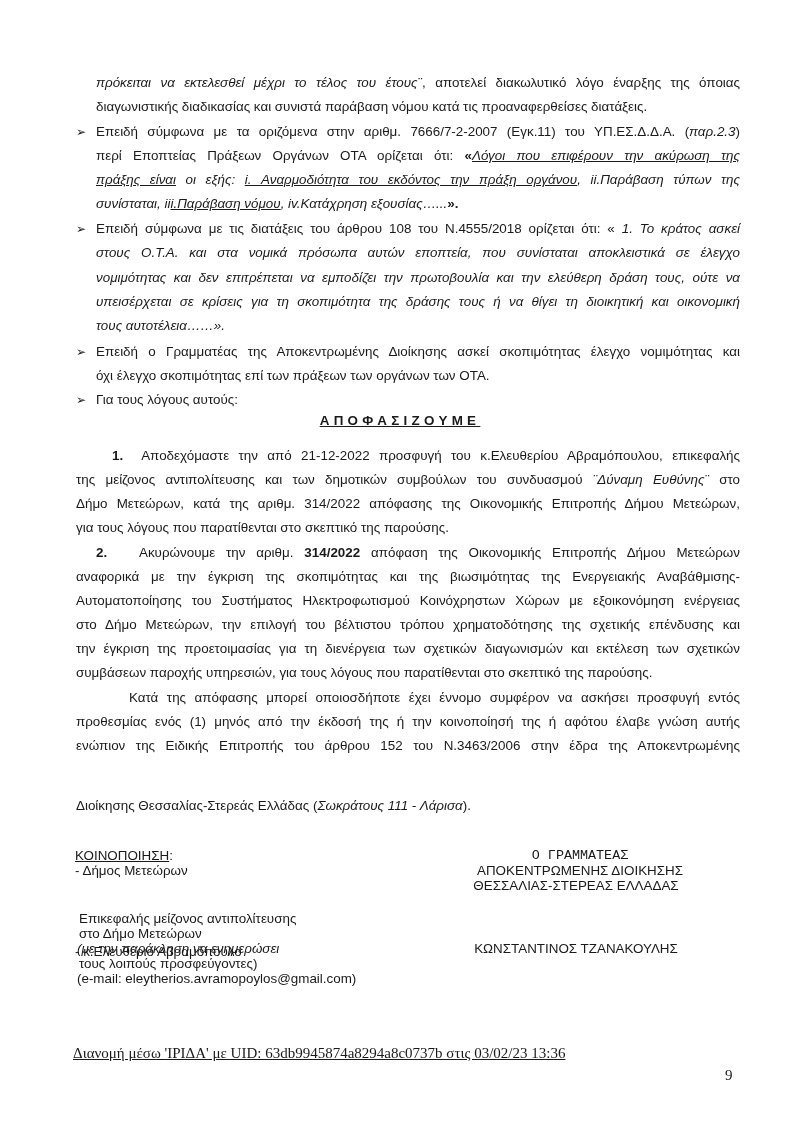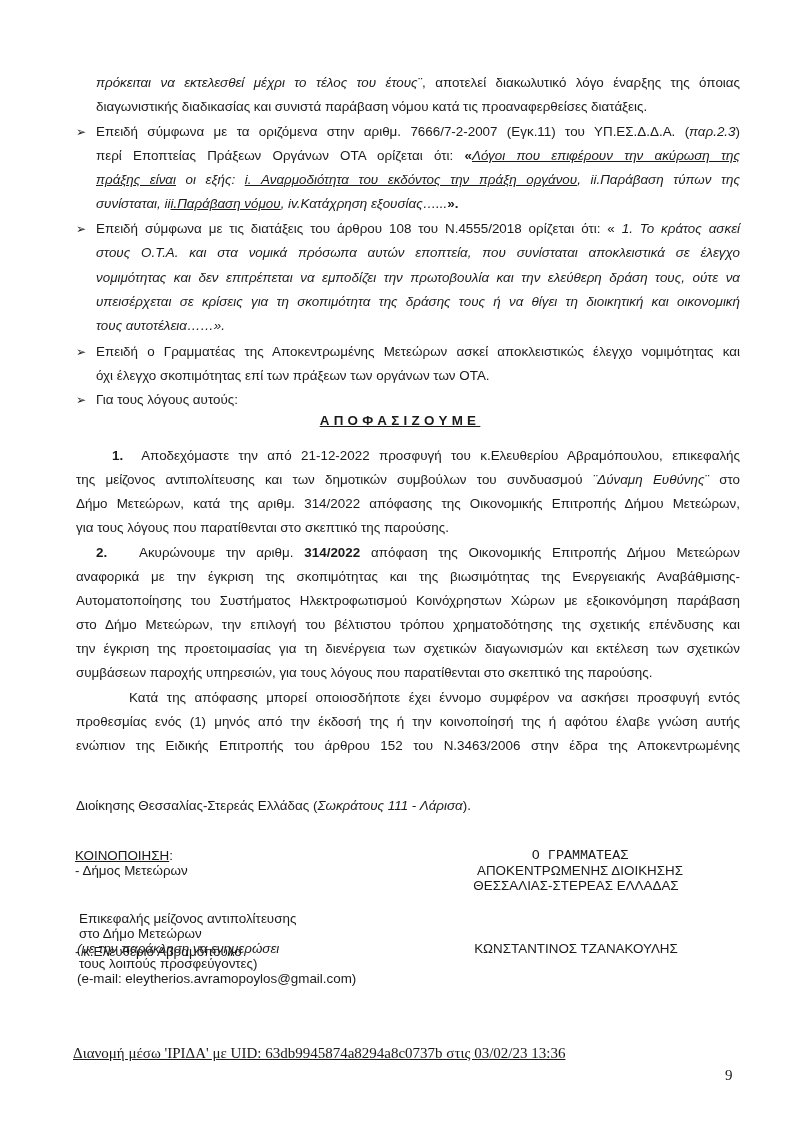--- a/index.html
+++ b/index.html
@@ -45,42 +45,42 @@
   <span class="bul" style="top:221px;">➢</span>
   <div class="line just" style="left:96px; width:644px; top:221px;">
     <span>Επειδή σύμφωνα με τις διατάξεις του άρθρου 108 του Ν.4555/2018 ορίζεται ότι: « </span><i>1. Το κράτος ασκεί</i>
   </div>
   <div class="line just" style="left:96px; width:644px; top:245px;"><i>στους Ο.Τ.Α. και στα νομικά πρόσωπα αυτών εποπτεία, που συνίσταται αποκλειστικά σε έλεγχο</i></div>
   <div class="line just" style="left:96px; width:644px; top:270px;"><i>νομιμότητας και δεν επιτρέπεται να εμποδίζει την πρωτοβουλία και την ελεύθερη δράση τους, ούτε να</i></div>
   <div class="line just" style="left:96px; width:644px; top:294px;"><i>υπεισέρχεται σε κρίσεις για τη σκοπιμότητα της δράσης τους ή να θίγει τη διοικητική και οικονομική</i></div>
   <div class="line" style="left:96px; top:318px;"><i>τους αυτοτέλεια……».</i></div>
 
   <span class="bul" style="top:344px;">➢</span>
-  <div class="line just" style="left:96px; width:644px; top:344px;">Επειδή ο Γραμματέας της Αποκεντρωμένης Μετεώρων ασκεί αποκλειστικώς έλεγχο νομιμότητας και</div>
+  <div class="line just" style="left:96px; width:644px; top:344px;">Επειδή ο Γραμματέας της Αποκεντρωμένης Διοίκησης ασκεί σκοπιμότητας έλεγχο νομιμότητας και</div>
   <div class="line" style="left:96px; top:368px;">όχι έλεγχο σκοπιμότητας επί των πράξεων των οργάνων των ΟΤΑ.</div>
 
   <span class="bul" style="top:392px;">➢</span>
   <div class="line" style="left:96px; top:392px;">Για τους λόγους αυτούς:</div>
 
   <div class="heading">ΑΠΟΦΑΣΙΖΟΥΜΕ</div>
 
   <div class="line just" style="left:112px; width:628px; top:448px;">
     <b>1.</b>&nbsp; <span>Αποδεχόμαστε την από 21-12-2022 προσφυγή του κ.Ελευθερίου Αβραμόπουλου, επικεφαλής</span>
   </div>
   <div class="line just" style="left:76px; width:664px; top:472px;">
     <span>της μείζονος αντιπολίτευσης και των δημοτικών συμβούλων του συνδυασμού </span><i>¨Δύναμη Ευθύνης¨</i><span> στο</span>
   </div>
   <div class="line just" style="left:76px; width:664px; top:496px;">Δήμο Μετεώρων, κατά της αριθμ. 314/2022 απόφασης της Οικονομικής Επιτροπής Δήμου Μετεώρων,</div>
   <div class="line" style="left:76px; top:520px;">για τους λόγους που παρατίθενται στο σκεπτικό της παρούσης.</div>
 
   <div class="line just" style="left:96px; width:644px; top:545px;">
     <b>2.</b>&nbsp;&nbsp; <span>Ακυρώνουμε την αριθμ. </span><b>314/2022</b><span> απόφαση της Οικονομικής Επιτροπής Δήμου Μετεώρων</span>
   </div>
   <div class="line just" style="left:76px; width:664px; top:569px;">αναφορικά με την έγκριση της σκοπιμότητας και της βιωσιμότητας της Ενεργειακής Αναβάθμισης-</div>
-  <div class="line just" style="left:76px; width:664px; top:593px;">Αυτοματοποίησης του Συστήματος Ηλεκτροφωτισμού Κοινόχρηστων Χώρων με εξοικονόμηση παράβαση</div>
+  <div class="line just" style="left:76px; width:664px; top:593px;">Αυτοματοποίησης του Συστήματος Ηλεκτροφωτισμού Κοινόχρηστων Χώρων με εξοικονόμηση ενέργειας</div>
   <div class="line just" style="left:76px; width:664px; top:617px;">στο Δήμο Μετεώρων, την επιλογή του βέλτιστου τρόπου χρηματοδότησης της σχετικής επένδυσης και</div>
   <div class="line just" style="left:76px; width:664px; top:641px;">την έγκριση της προετοιμασίας για τη διενέργεια των σχετικών διαγωνισμών και εκτέλεση των σχετικών</div>
   <div class="line" style="left:76px; top:665px;">συμβάσεων παροχής υπηρεσιών, για τους λόγους που παρατίθενται στο σκεπτικό της παρούσης.</div>
 
   <div class="line just" style="left:129px; width:611px; top:690px;">Κατά της απόφασης μπορεί οποιοσδήποτε έχει έννομο συμφέρον να ασκήσει προσφυγή εντός</div>
   <div class="line just" style="left:76px; width:664px; top:714px;">προθεσμίας ενός (1) μηνός από την έκδοσή της ή την κοινοποίησή της ή αφότου έλαβε γνώση αυτής</div>
   <div class="line just" style="left:76px; width:664px; top:738px;">ενώπιον της Ειδικής Επιτροπής του άρθρου 152 του Ν.3463/2006 στην έδρα της Αποκεντρωμένης</div>
   <div class="line" style="left:76px; top:798px;">
     <span>Διοίκησης Θεσσαλίας-Στερεάς Ελλάδας (</span><i>Σωκράτους 111 - Λάρισα</i><span>).</span>
   </div>

